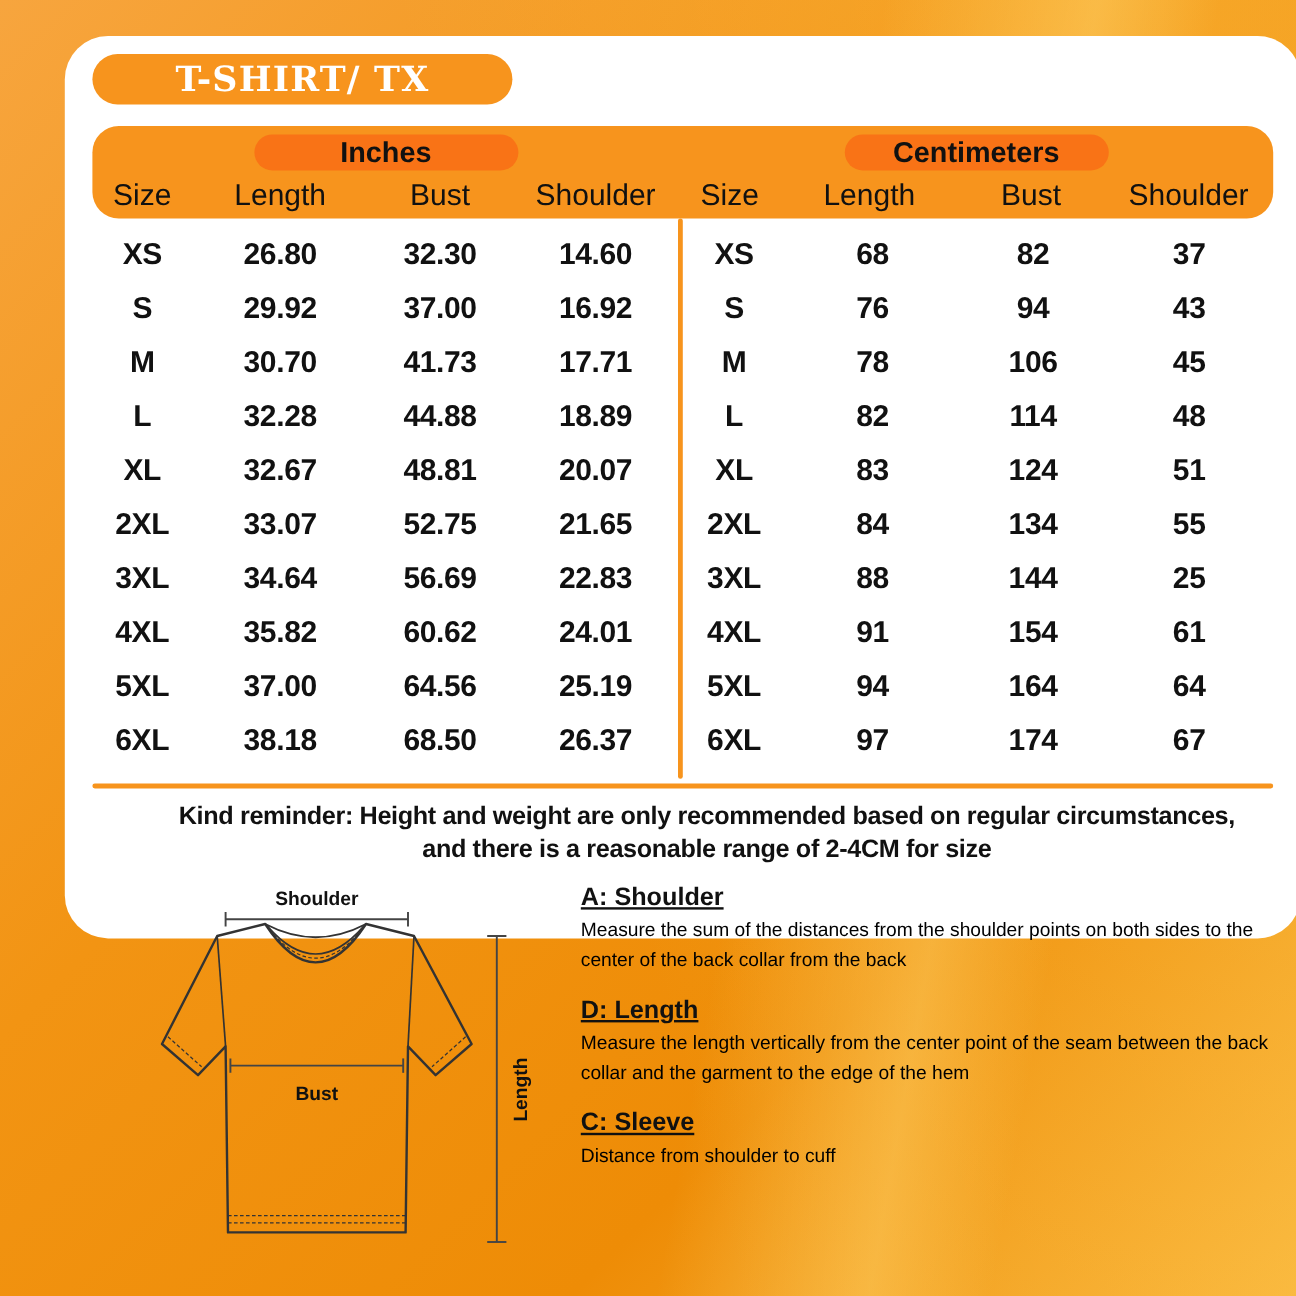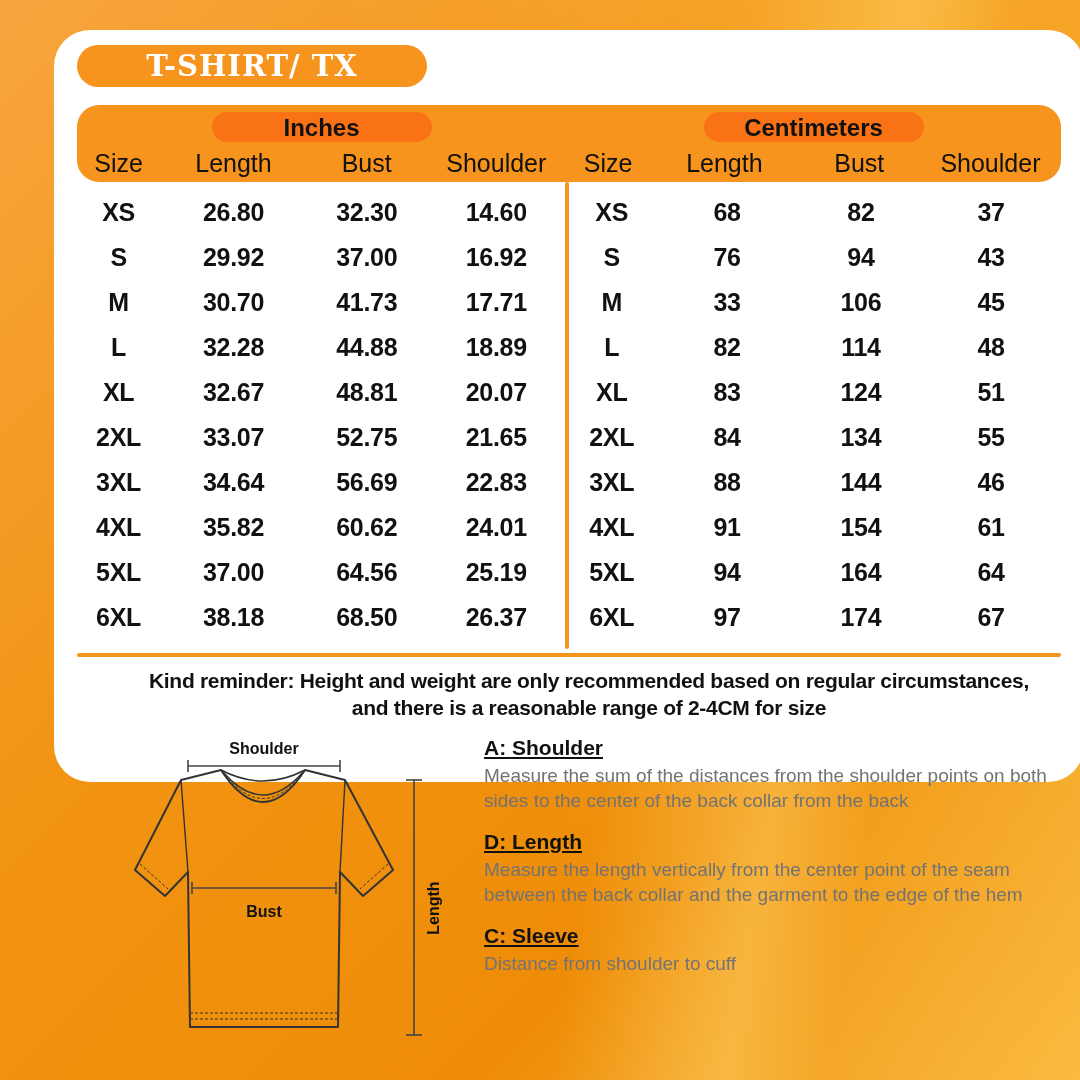--- a/index.html
+++ b/index.html
@@ -64,21 +64,21 @@
   .reminder{
     position:absolute;left:0;top:637px;width:100%;text-align:center;
     font-weight:bold;font-size:21px;line-height:27px;color:#111;
     letter-spacing:-0.3px;
     padding-left:20px;
   }
   .diagram{position:absolute;left:52px;top:700px;}
   .guide{position:absolute;left:430px;top:706px;width:580px;}
   .guide-block{margin-bottom:17px;}
   .guide-heading{font-weight:bold;font-size:21px;color:#111;margin-bottom:3px;text-decoration:underline;}
-  .guide-body{font-size:19px;line-height:25px;color:#737373;}
+  .guide-body{font-size:16px;line-height:25px;color:#000000;}
   svg text{font-family:"Liberation Sans",sans-serif;}
 </style>
 </head>
 <body>
 
 <div class="card">
 
   <div class="title-pill">
     <span>T-SHIRT/ TX</span>
   </div>
@@ -178,21 +178,21 @@
         <div class="tcell">37</div>
       </div>
       <div class="trow">
         <div class="tcell">S</div>
         <div class="tcell">76</div>
         <div class="tcell">94</div>
         <div class="tcell">43</div>
       </div>
       <div class="trow">
         <div class="tcell">M</div>
-        <div class="tcell">33</div>
+        <div class="tcell">78</div>
         <div class="tcell">106</div>
         <div class="tcell">45</div>
       </div>
       <div class="trow">
         <div class="tcell">L</div>
         <div class="tcell">82</div>
         <div class="tcell">114</div>
         <div class="tcell">48</div>
       </div>
       <div class="trow">
@@ -204,21 +204,21 @@
       <div class="trow">
         <div class="tcell">2XL</div>
         <div class="tcell">84</div>
         <div class="tcell">134</div>
         <div class="tcell">55</div>
       </div>
       <div class="trow">
         <div class="tcell">3XL</div>
         <div class="tcell">88</div>
         <div class="tcell">144</div>
-        <div class="tcell">46</div>
+        <div class="tcell">25</div>
       </div>
       <div class="trow">
         <div class="tcell">4XL</div>
         <div class="tcell">91</div>
         <div class="tcell">154</div>
         <div class="tcell">61</div>
       </div>
       <div class="trow">
         <div class="tcell">5XL</div>
         <div class="tcell">94</div>

